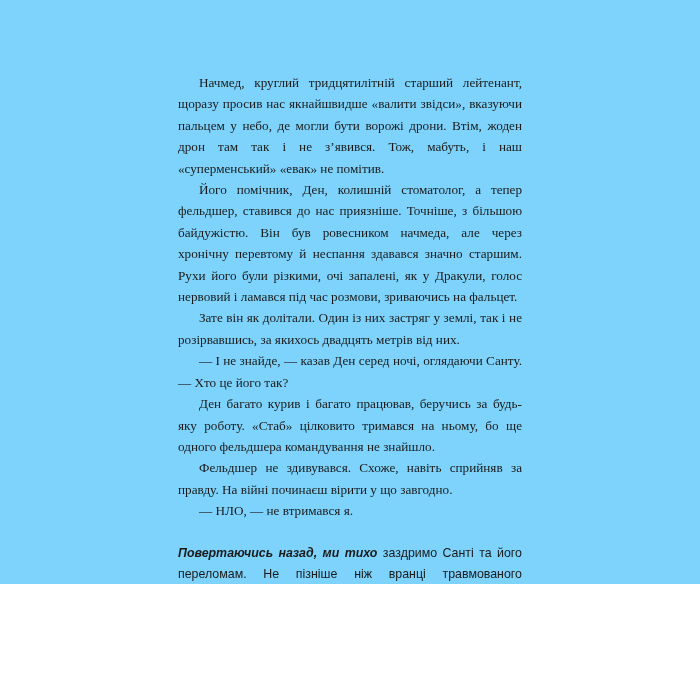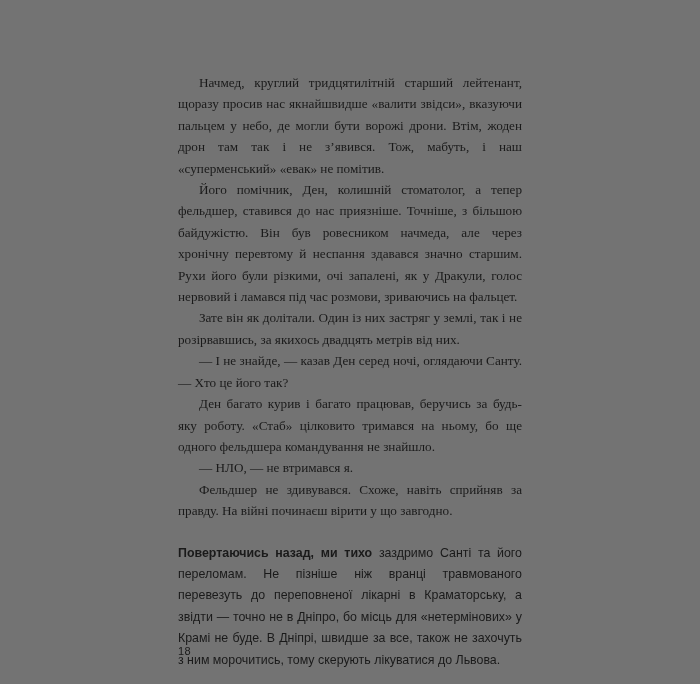--- a/index.html
+++ b/index.html
@@ -3,22 +3,22 @@
 <meta charset="utf-8">
 <style>
   html, body {
     margin: 0;
     padding: 0;
     background: #ffffff;
   }
   .page {
     position: relative;
     width: 700px;
-    height: 684px;
-    background: #737373;
+    height: 584px;
+    background: #7dd3fc;
     overflow: hidden;
     font-family: "Liberation Serif", serif;
   }
   .textblock {
     position: absolute;
     left: 178px;
     top: 72px;
     width: 344px;
   }
   p {
@@ -31,20 +31,21 @@
     hyphens: manual;
   }
   p.section-start {
     margin-top: 21px;
     text-indent: 0;
   }
   .lead {
     font-family: "Liberation Sans", sans-serif;
     font-weight: bold;
     font-size: 12.4px;
+    font-style: italic;
   }
   .sans-body {
     font-family: "Liberation Sans", sans-serif;
     font-size: 12.4px;
     line-height: 21.4px;
   }
   .folio {
     position: absolute;
     left: 178px;
     top: 645px;
@@ -58,18 +59,18 @@
 </head>
 <body>
 
 <div class="page">
   <div class="textblock">
     <p>Начмед, круглий тридцятилітній старший лейтенант, щоразу просив нас якнайшвидше «валити звідси», вказуючи пальцем у небо, де могли бути ворожі дрони. Втім, жоден дрон там так і не з’явився. Тож, мабуть, і наш «суперменський» «евак» не помітив.</p>
     <p>Його помічник, Ден, колишній стоматолог, а тепер фельдшер, ставився до нас приязніше. Точніше, з більшою байдужістю. Він був ровесником начмеда, але через хронічну перевтому й неспання здавався значно старшим. Рухи його були різкими, очі запалені, як у Дракули, голос нервовий і ламався під час розмови, зриваючись на фальцет.</p>
     <p>Зате він як долітали. Один із них застряг у землі, так і не розірвавшись, за якихось двадцять метрів від них.</p>
     <p>— І не знайде, — казав Ден серед ночі, оглядаючи Санту. — Хто це його так?</p>
     <p>Ден багато курив і багато працював, беручись за будь-яку роботу. «Стаб» цілковито тримався на ньому, бо ще одного фельдшера командування не знайшло.</p>
+    <p>Фельдшер не здивувався. Схоже, навіть сприйняв за правду. На війні починаєш вірити у що завгодно.</p>
     <p>— НЛО, — не втримався я.</p>
-    <p>Фельдшер не здивувався. Схоже, навіть сприйняв за правду. На війні починаєш вірити у що завгодно.</p>
     <p class="section-start sans-body"><span class="lead">Повертаючись назад, ми тихо</span><span> заздримо Санті та його переломам. Не пізніше ніж вранці травмованого перевезуть до переповненої лікарні в Краматорську, а звідти — точно не в Дніпро, бо місць для «нетермінових» у Крамі не буде. В Дніпрі, швидше за все, також не захочуть з ним морочитись, тому скерують лікуватися до Львова.</span></p>
   </div>
   <div class="folio">18</div>
 </div>
 
 </body></html>

